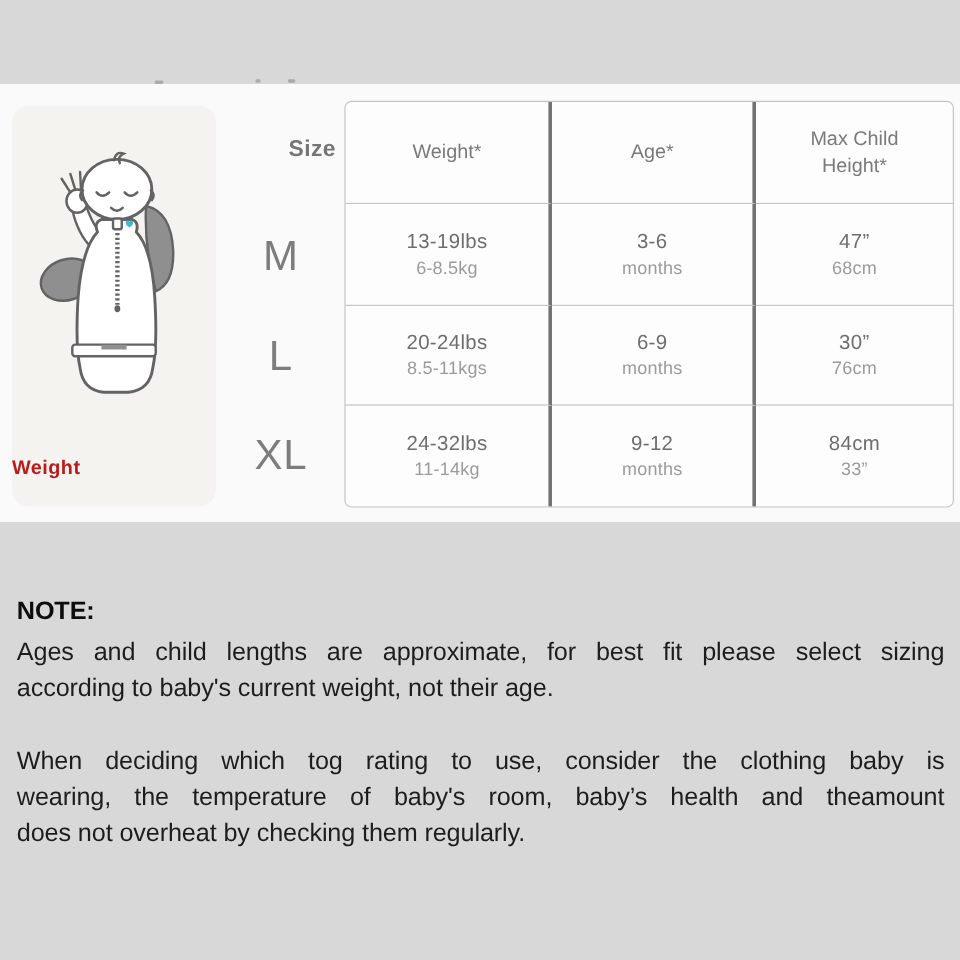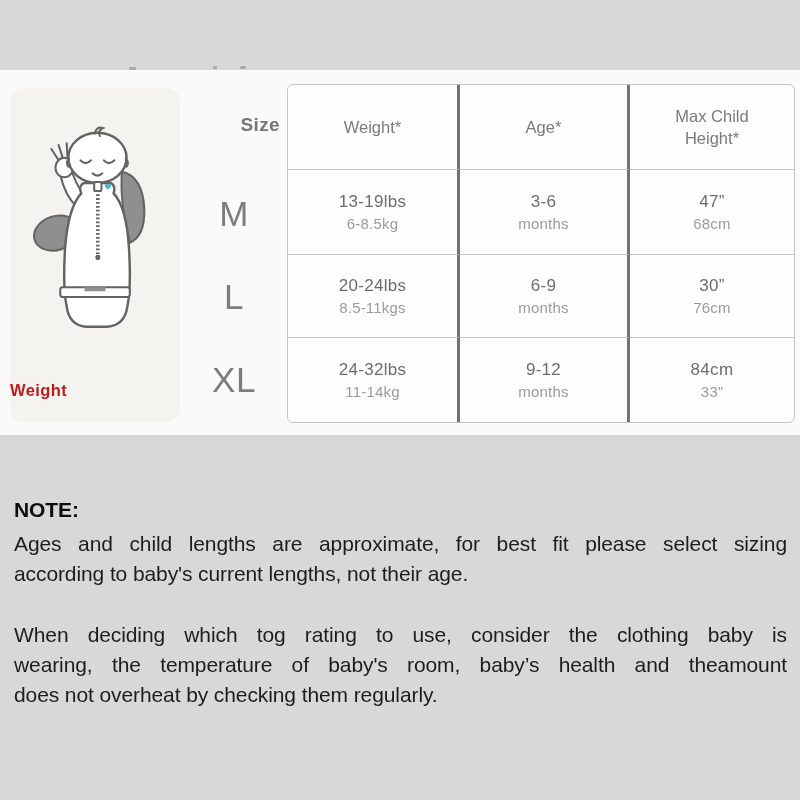--- a/index.html
+++ b/index.html
@@ -178,20 +178,20 @@
   <div class="cell">
     <span class="main">84cm</span>
     <span class="sub">33”</span>
   </div>
 </div>
 
 <div class="note">
   <div class="note-title">NOTE:</div>
   <div class="para1">
     <div class="jline">Ages and child lengths are approximate, for best fit please select sizing</div>
-    <div class="jlast">according to baby's current lengths, not their age.</div>
+    <div class="jlast">according to baby's current weight, not their age.</div>
   </div>
   <div class="para2">
     <div class="jline">When deciding which tog rating to use, consider the clothing baby is</div>
     <div class="jline">wearing, the temperature of baby's room, baby’s health and theamount</div>
     <div class="jlast">does not overheat by checking them regularly.</div>
   </div>
 </div>
 
 </body></html>

